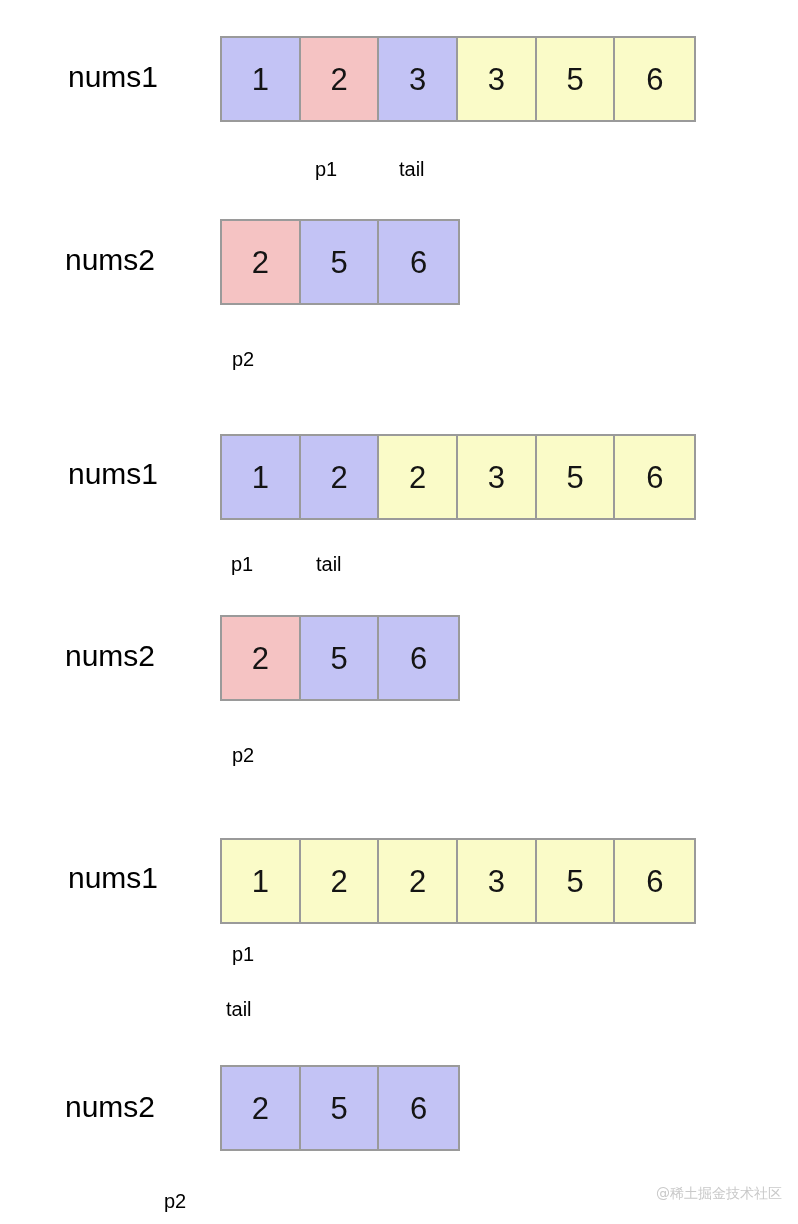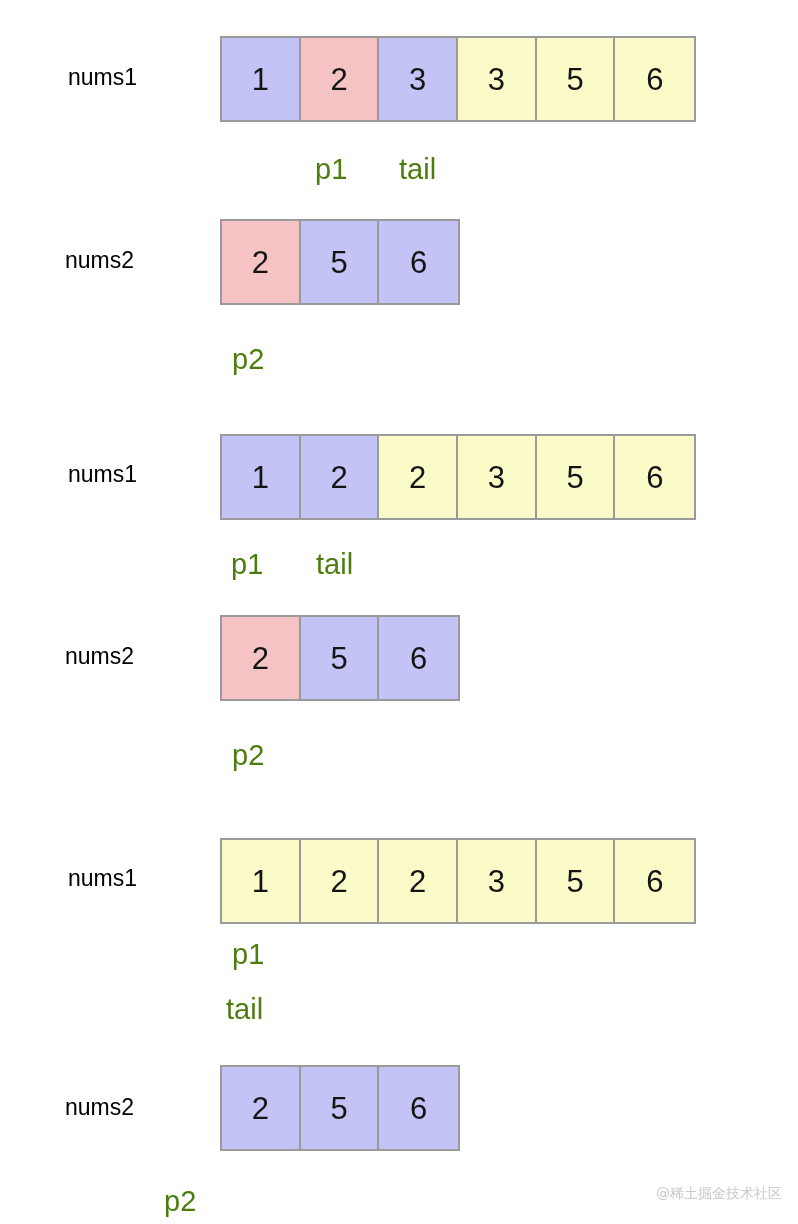--- a/index.html
+++ b/index.html
@@ -20,21 +20,21 @@
     position: absolute;
     left: 0;
     top: 0;
     width: 798px;
     height: 1224px;
   }
 
   
   .row-label {
     position: absolute;
-    font-size: 23px;
+    font-size: 30px;
     line-height: 30px;
     color: #000;
     white-space: nowrap;
     letter-spacing: 0px;
   }
 
   
   .array {
     position: absolute;
     display: flex;
@@ -58,23 +58,23 @@
   .cell:last-child {
     border-right: none;
   }
   .cell.blue   { background: #c3c3f5; }
   .cell.pink   { background: #f5c3c3; }
   .cell.yellow { background: #fafbc8; }
 
   
   .ptr {
     position: absolute;
-    font-size: 29px;
+    font-size: 20px;
     line-height: 29px;
-    color: #4d7c0f;
+    color: #000000;
     white-space: nowrap;
   }
 
   
   .watermark {
     position: absolute;
     font-size: 14px;
     line-height: 14px;
     color: #c9c9c9;
     white-space: nowrap;

